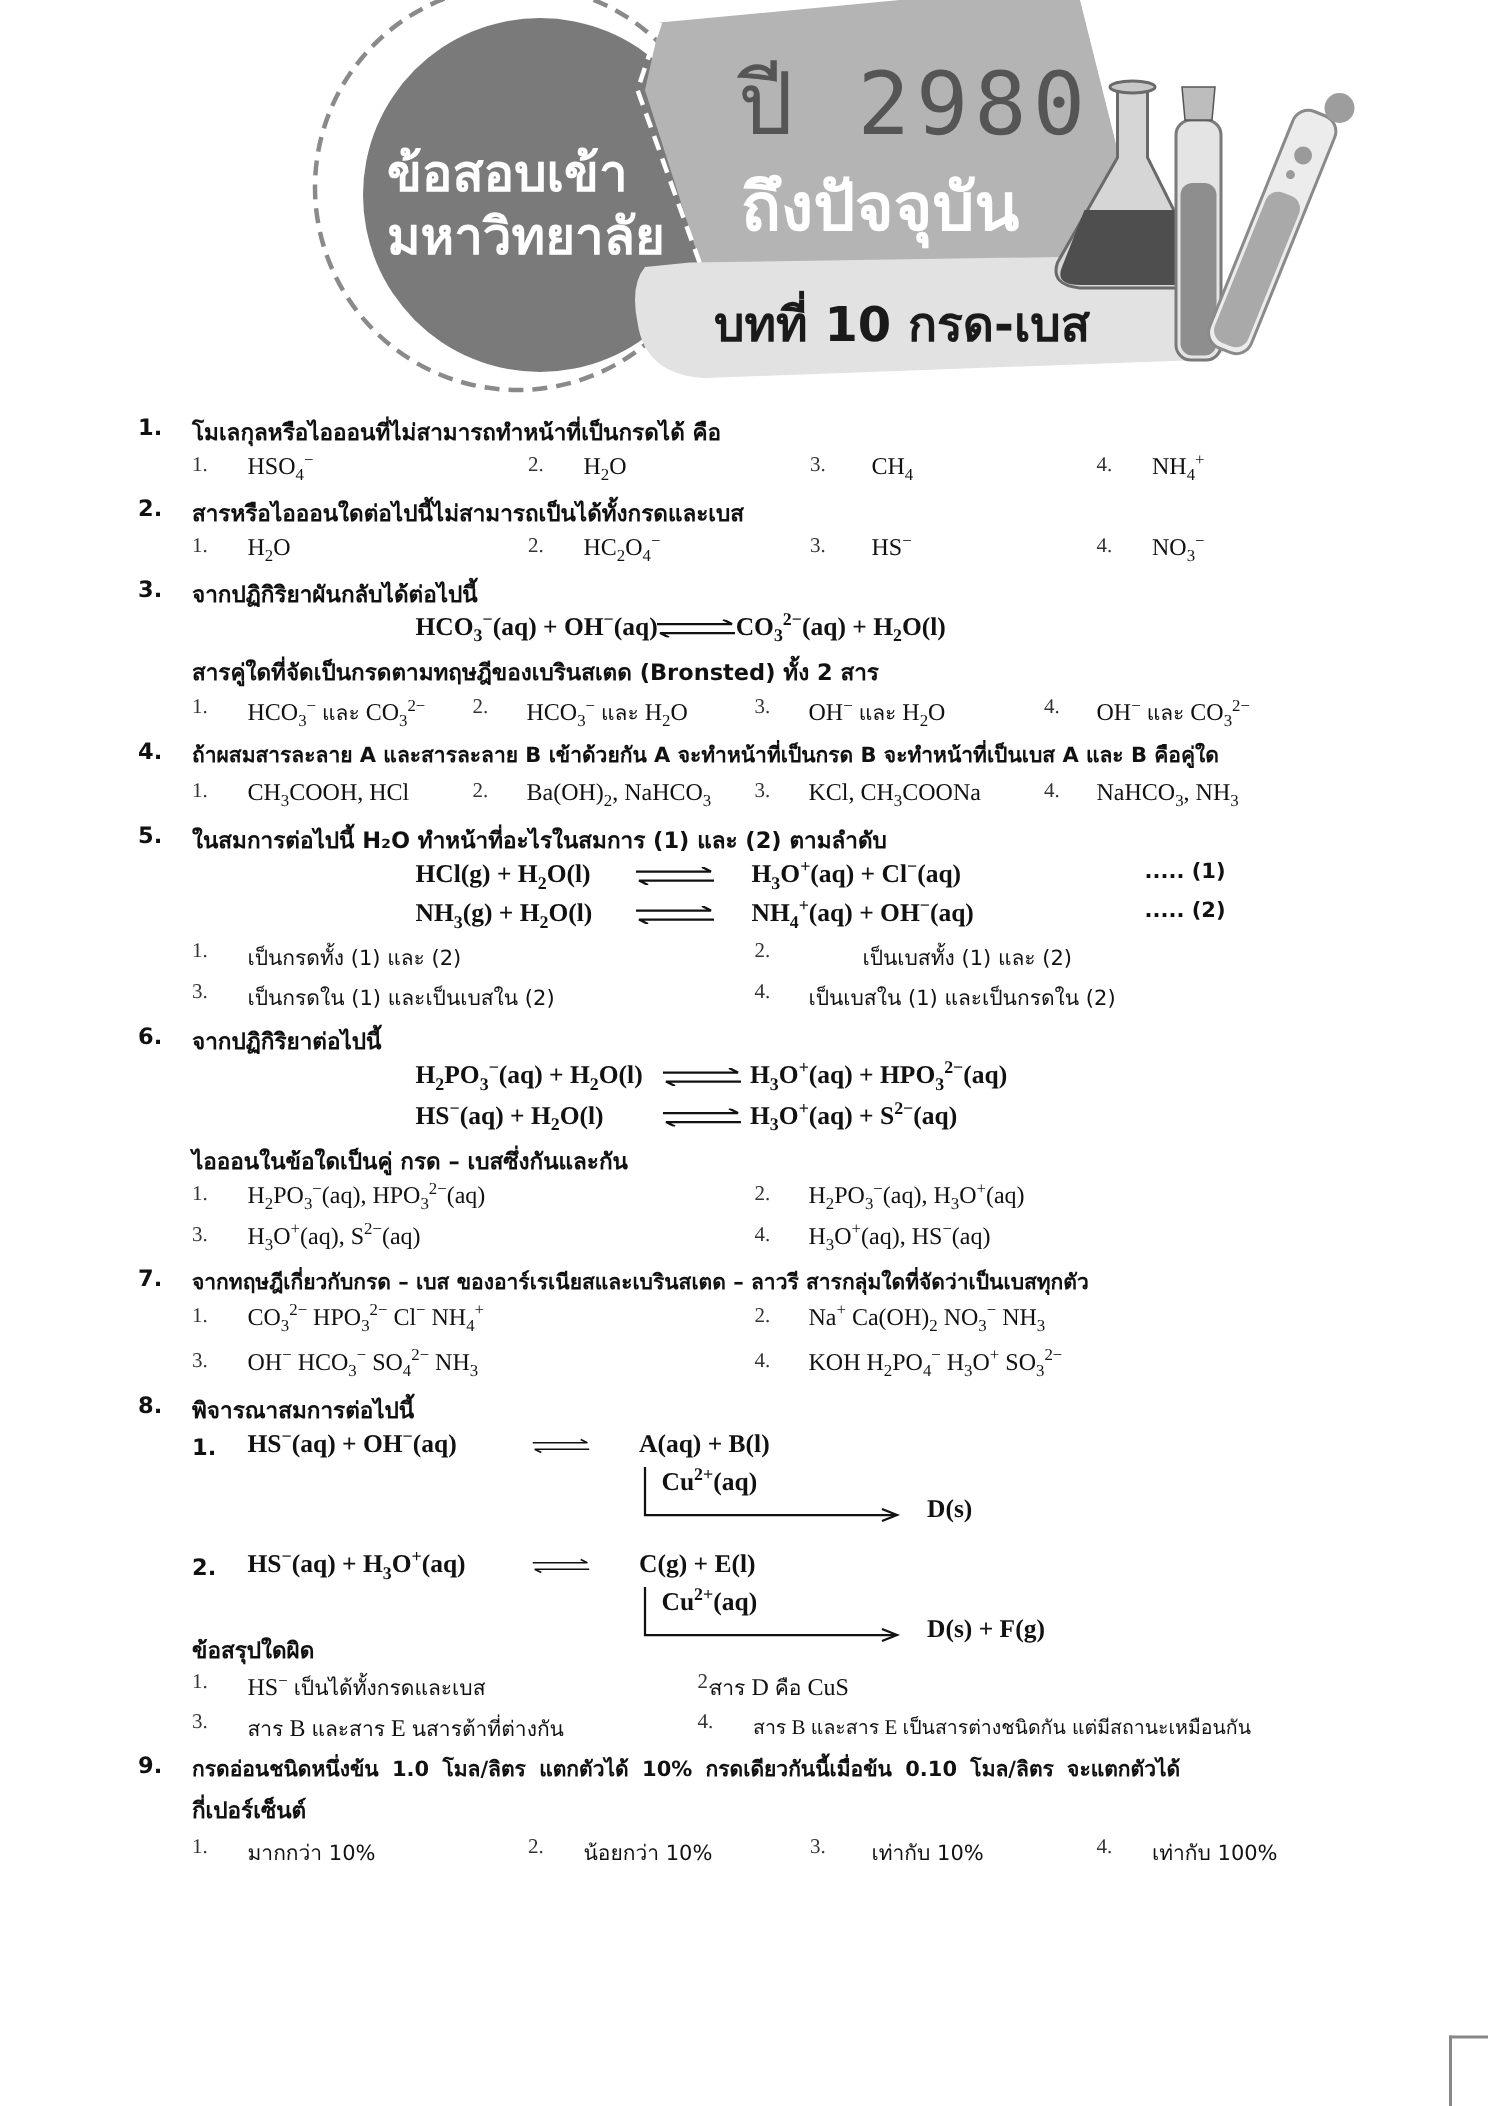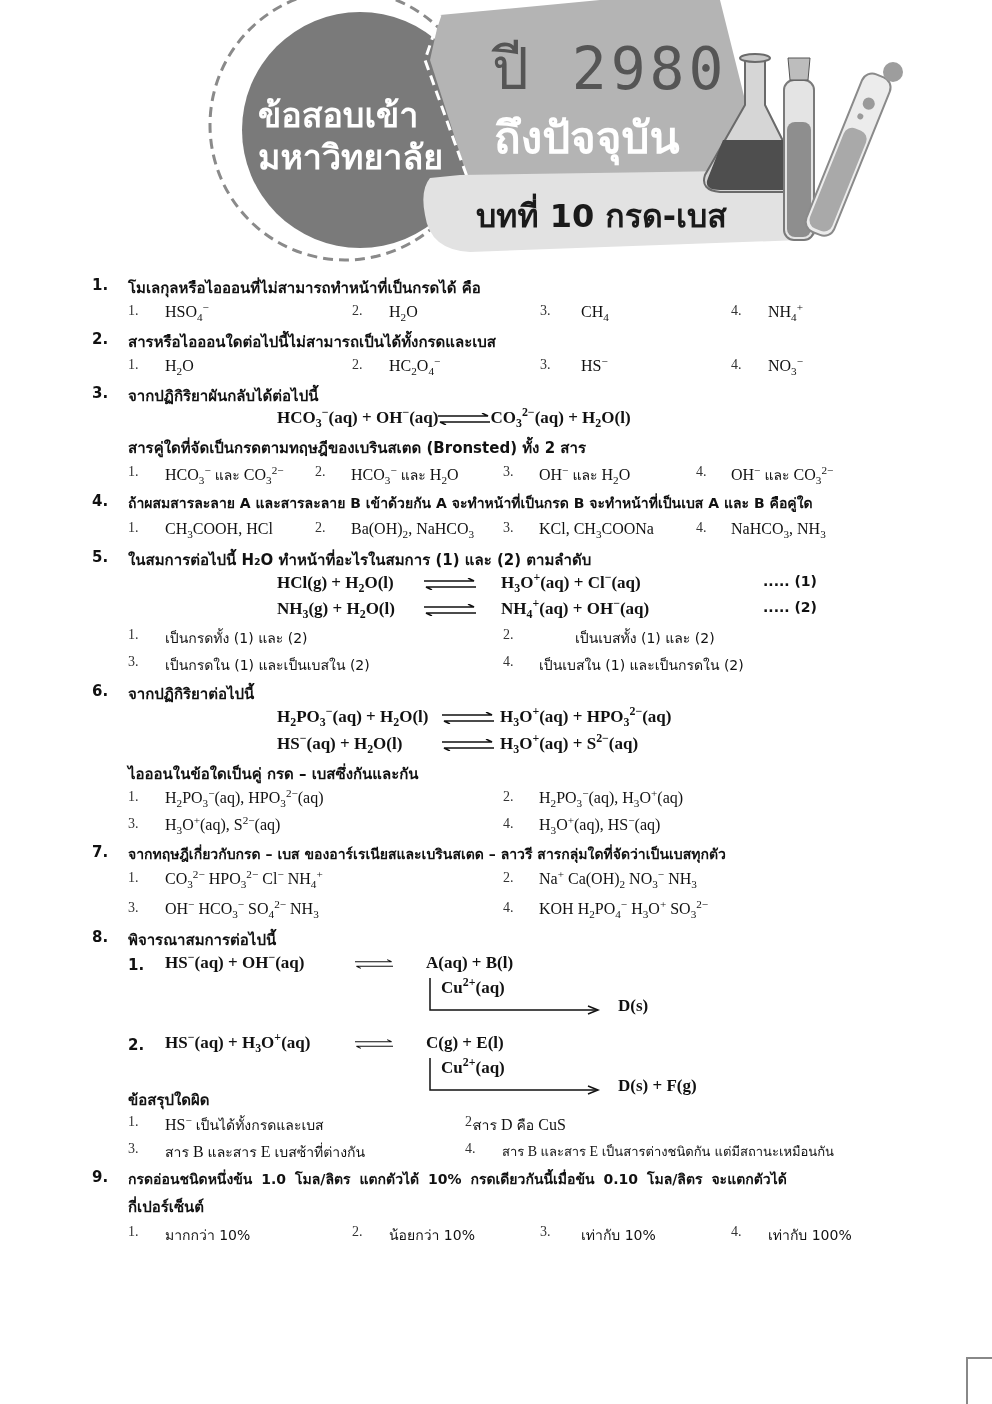--- a/index.html
+++ b/index.html
@@ -233,21 +233,21 @@
   <span class="qt">ข้อสรุปใดผิด</span>
 </div>
 <div class="q" style="top:1114px;">
   <span class="on" style="left:128px;">1.</span>
   <span class="opt" style="left:165px;">HS<sup>−</sup> <span class="thai">เป็นได้ทั้งกรดและเบส</span></span>
   <span class="on" style="left:465px;">2.</span>
   <span class="opt" style="left:473px;"><span class="thai">สาร</span> D <span class="thai">คือ</span> CuS</span>
 </div>
 <div class="q" style="top:1141px;">
   <span class="on" style="left:128px;">3.</span>
-  <span class="opt" style="left:165px;"><span class="thai">สาร</span> B <span class="thai">และสาร</span> E <span class="thai">เบสซ้าที่ต่างกัน</span></span>
+  <span class="opt" style="left:165px;"><span class="thai">สาร</span> B <span class="thai">และสาร</span> E <span class="thai">นสารต้าที่ต่างกัน</span></span>
   <span class="on" style="left:465px;">4.</span>
   <span class="opt" style="left:502px;font-size:14px;"><span class="thai" style="font-size:13px;">สาร</span> B <span class="thai" style="font-size:13px;">และสาร</span> E <span class="thai" style="font-size:13px;">เป็นสารต่างชนิดกัน แต่มีสถานะเหมือนกัน</span></span>
 </div>
 
 <div class="q" style="top:1168px;">
   <span class="qn">9.</span>
   <span class="qt" style="font-size:14px;word-spacing:4px;text-align:right;">กรดอ่อนชนิดหนึ่งข้น 1.0 โมล/ลิตร แตกตัวได้ 10% กรดเดียวกันนี้เมื่อข้น 0.10 โมล/ลิตร จะแตกตัวได้</span>
 </div>
 <div class="q" style="top:1195px;">
   <span class="qt">กี่เปอร์เซ็นต์</span>

